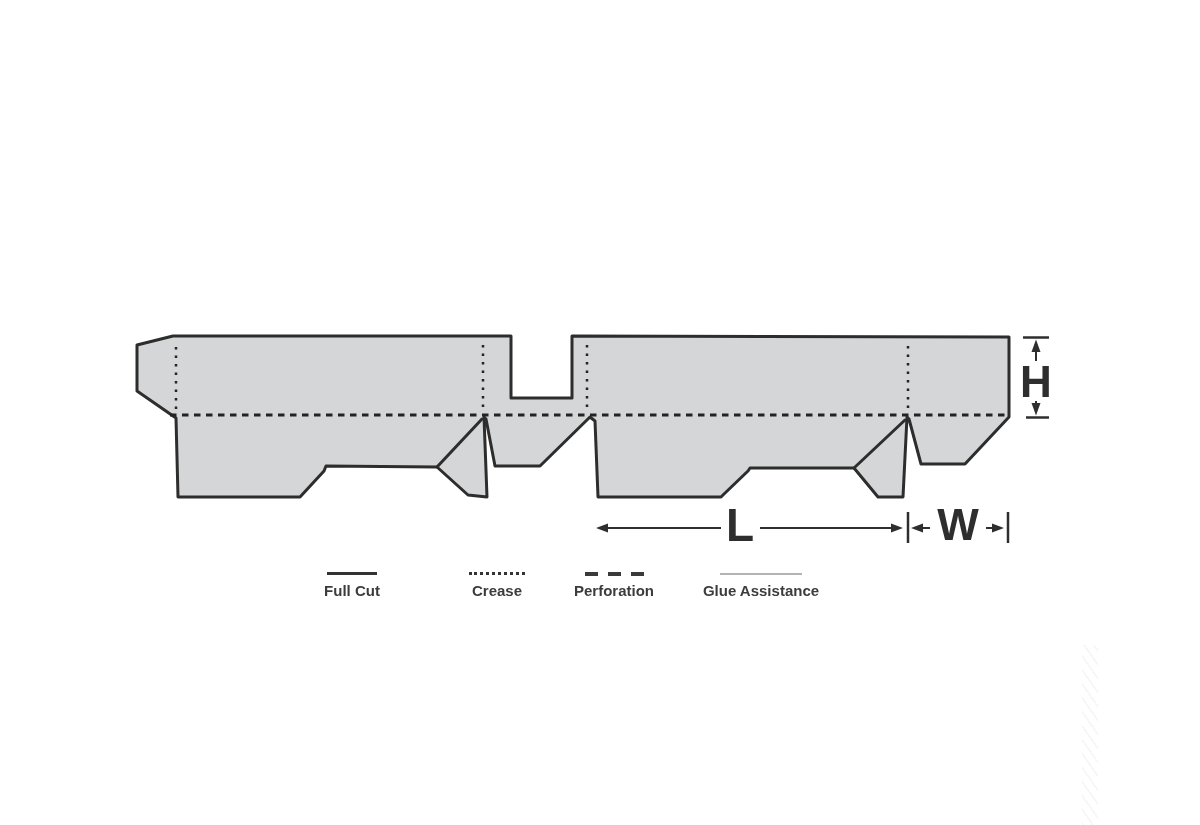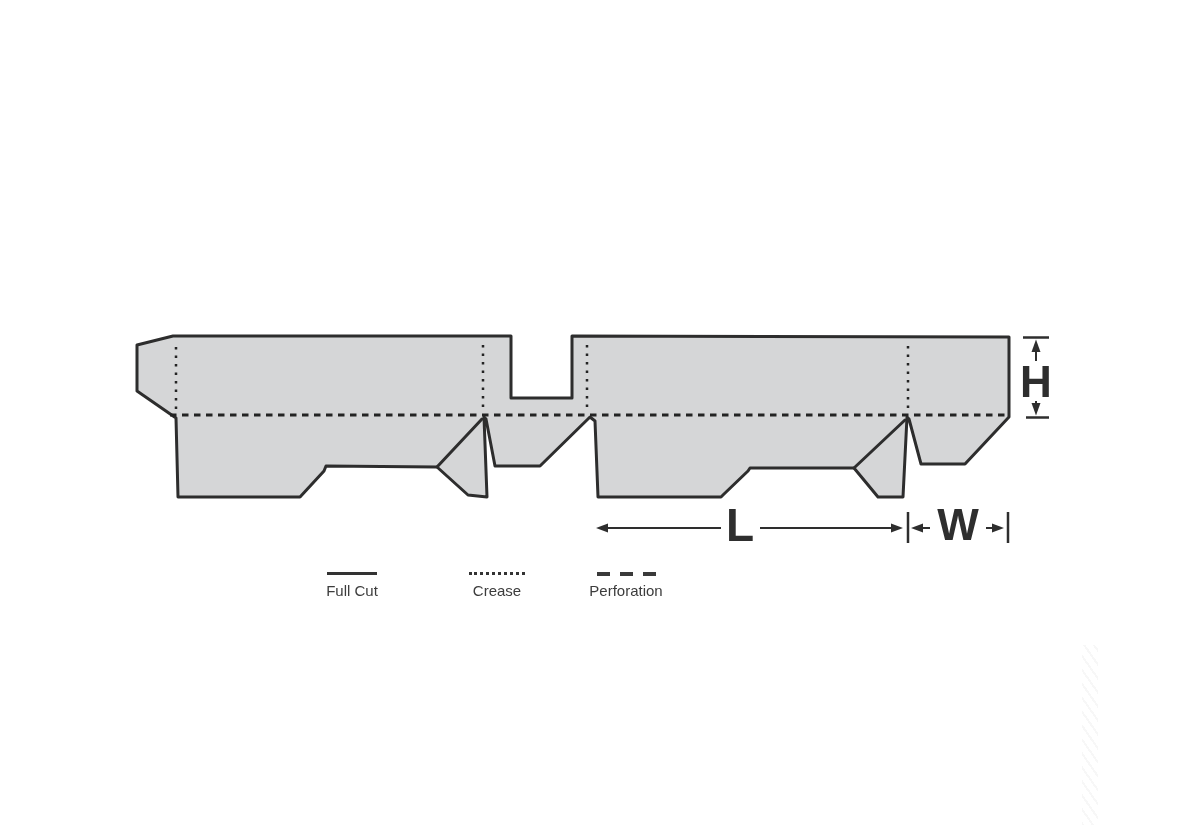--- a/index.html
+++ b/index.html
@@ -50,21 +50,21 @@
   .sample-dashes {
     display: flex; gap: 10px; align-items: center;
   }
   .dash-seg { width: 13px; height: 4px; background: #3a3a3a; }
   .sample-thin {
     width: 82px; height: 2px; background: #b3b3b3;
   }
   .legend-label {
     margin-top: 4px;
     font-size: 15px;
-    font-weight: 400;
+    font-weight: 700;
     color: #3c3c3c;
     white-space: nowrap;
   }
   .watermark-artifact {
     position: absolute;
     left: 1082px; top: 645px;
     width: 16px; height: 180px;
     background: repeating-linear-gradient(55deg, #f5f5f5 0 2px, #ffffff 2px 8px);
     opacity: 0.8;
   }
@@ -140,29 +140,35 @@
       <div class="legend-label">Full Cut</div>
     </div>
 
     <div class="legend-item" style="left:452px; width:90px;">
       <div class="sample-row">
         <div class="sample-dotted"></div>
       </div>
       <div class="legend-label">Crease</div>
     </div>
 
-    <div class="legend-item" style="left:574px; width:104px;">
+    <div class="legend-item" style="left:562px; width:104px;">
       <div class="sample-row">
         <div class="sample-dashes">
           <span class="dash-seg"></span>
           <span class="dash-seg"></span>
           <span class="dash-seg"></span>
         </div>
       </div>
       <div class="legend-label">Perforation</div>
     </div>
 
+    <div class="legend-item" style="left:690px; width:142px;">
+      <div class="sample-row">
+        <div class="sample-thin"></div>
+      </div>
+      <div class="legend-label">Glue Assistance</div>
+    </div>
 
   </div>
 
   <div class="watermark-artifact"></div>
 
 </div>
 
 </body></html>

